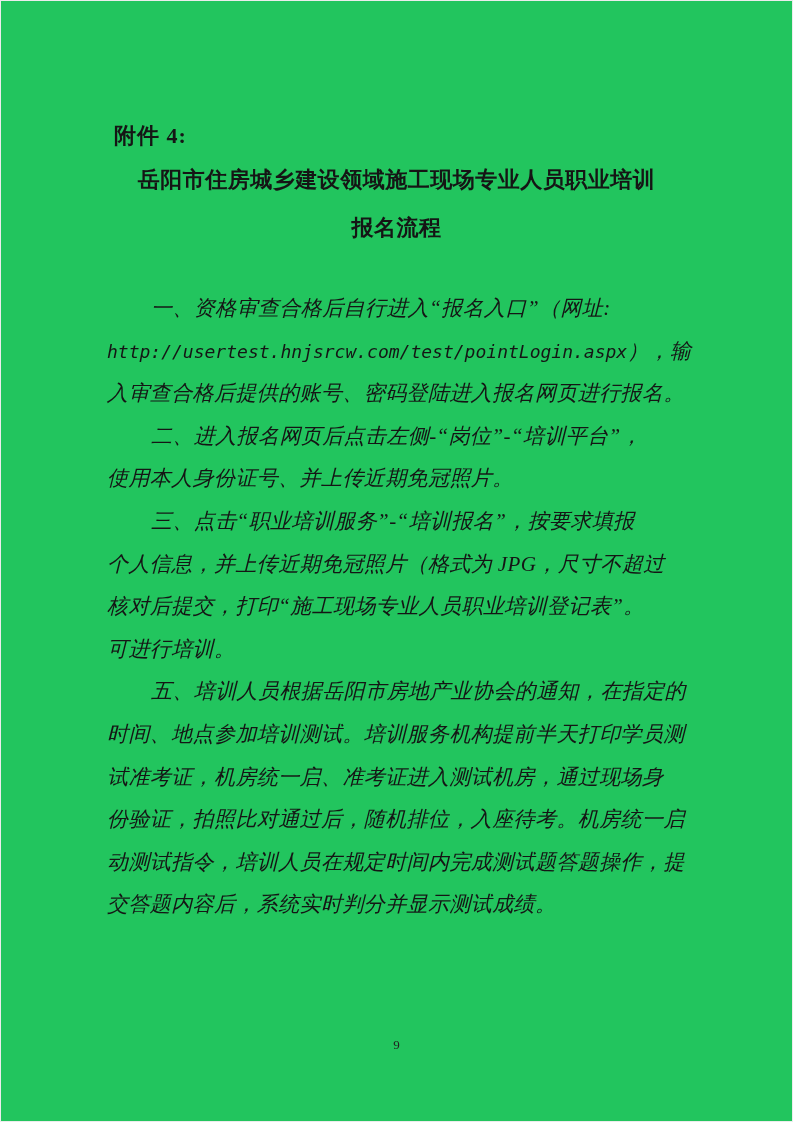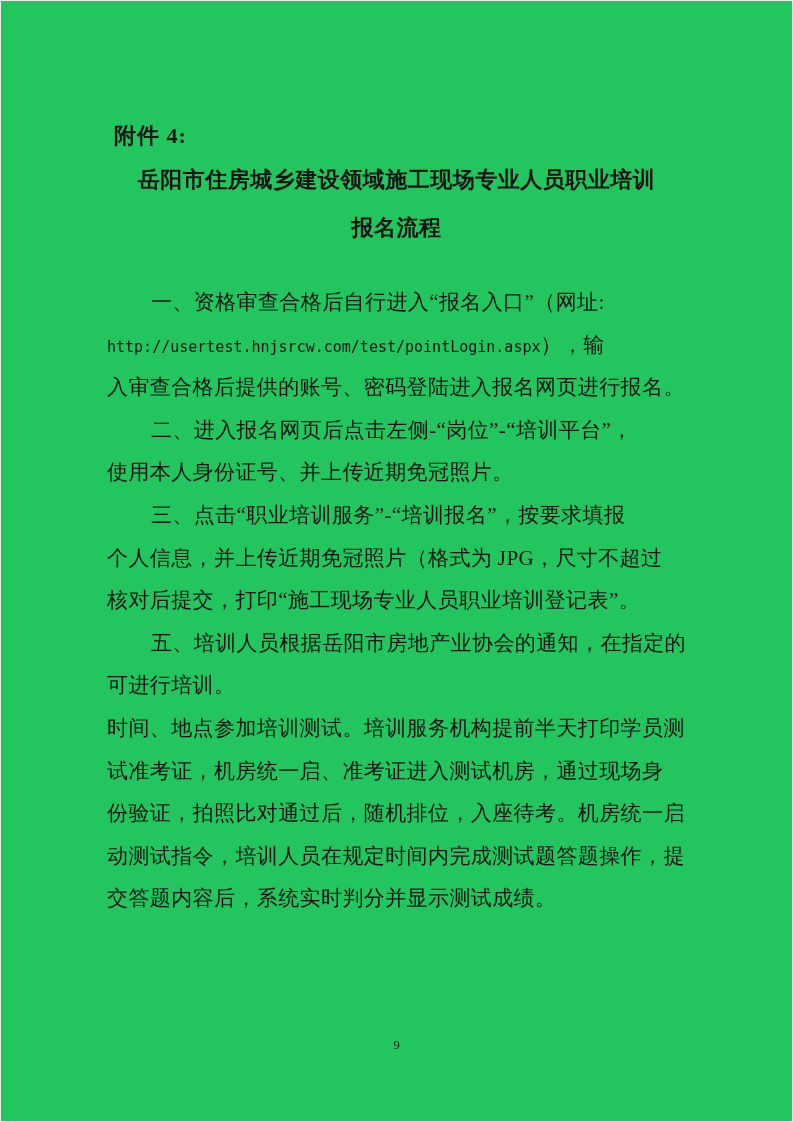--- a/index.html
+++ b/index.html
@@ -31,34 +31,35 @@
     font-size: 22px;
     font-weight: bold;
     letter-spacing: 0.5px;
     white-space: nowrap;
   }
   .doc-title.line1 { top: 164px; }
   .doc-title.line2 { top: 212px; }
   .doc-body {
     position: absolute;
     left: 106px;
-    top: 280px;
+    top: 286px;
     width: 600px;
     font-size: 21px;
+    font-style: italic;
   }
   .ln {
     height: 42.6px;
     line-height: 42.6px;
     letter-spacing: 0.4px;
     white-space: nowrap;
   }
   .ln.indent { text-indent: 44px; }
   .url-text {
     font-family: "DejaVu Sans Mono", monospace;
-    font-size: 15px;
+    font-size: 18px;
     letter-spacing: 0;
   }
   .page-number {
     position: absolute;
     left: 0;
     width: 100%;
     top: 1036px;
     text-align: center;
     font-size: 13px;
     color: #222222;
@@ -81,23 +82,23 @@
     <div class="ln"><span class="url-text">http://usertest.hnjsrcw.com/test/pointLogin.aspx</span><span>），输</span></div>
     <div class="ln">入审查合格后提供的账号、密码登陆进入报名网页进行报名。</div>
 
     <div class="ln indent">二、进入报名网页后点击左侧-“岗位”-“培训平台”，</div>
     <div class="ln">使用本人身份证号、并上传近期免冠照片。</div>
 
     <div class="ln indent">三、点击“职业培训服务”-“培训报名”，按要求填报</div>
     <div class="ln">个人信息，并上传近期免冠照片（格式为 JPG，尺寸不超过</div>
     <div class="ln">核对后提交，打印“施工现场专业人员职业培训登记表”。</div>
 
+    <div class="ln">可进行培训。</div>
+
     <div class="ln indent">五、培训人员根据岳阳市房地产业协会的通知，在指定的</div>
-
-    <div class="ln">可进行培训。</div>
     <div class="ln">时间、地点参加培训测试。培训服务机构提前半天打印学员测</div>
     <div class="ln">试准考证，机房统一启、准考证进入测试机房，通过现场身</div>
     <div class="ln">份验证，拍照比对通过后，随机排位，入座待考。机房统一启</div>
     <div class="ln">动测试指令，培训人员在规定时间内完成测试题答题操作，提</div>
     <div class="ln">交答题内容后，系统实时判分并显示测试成绩。</div>
 
   </div>
 
   <div class="page-number">9</div>
 

